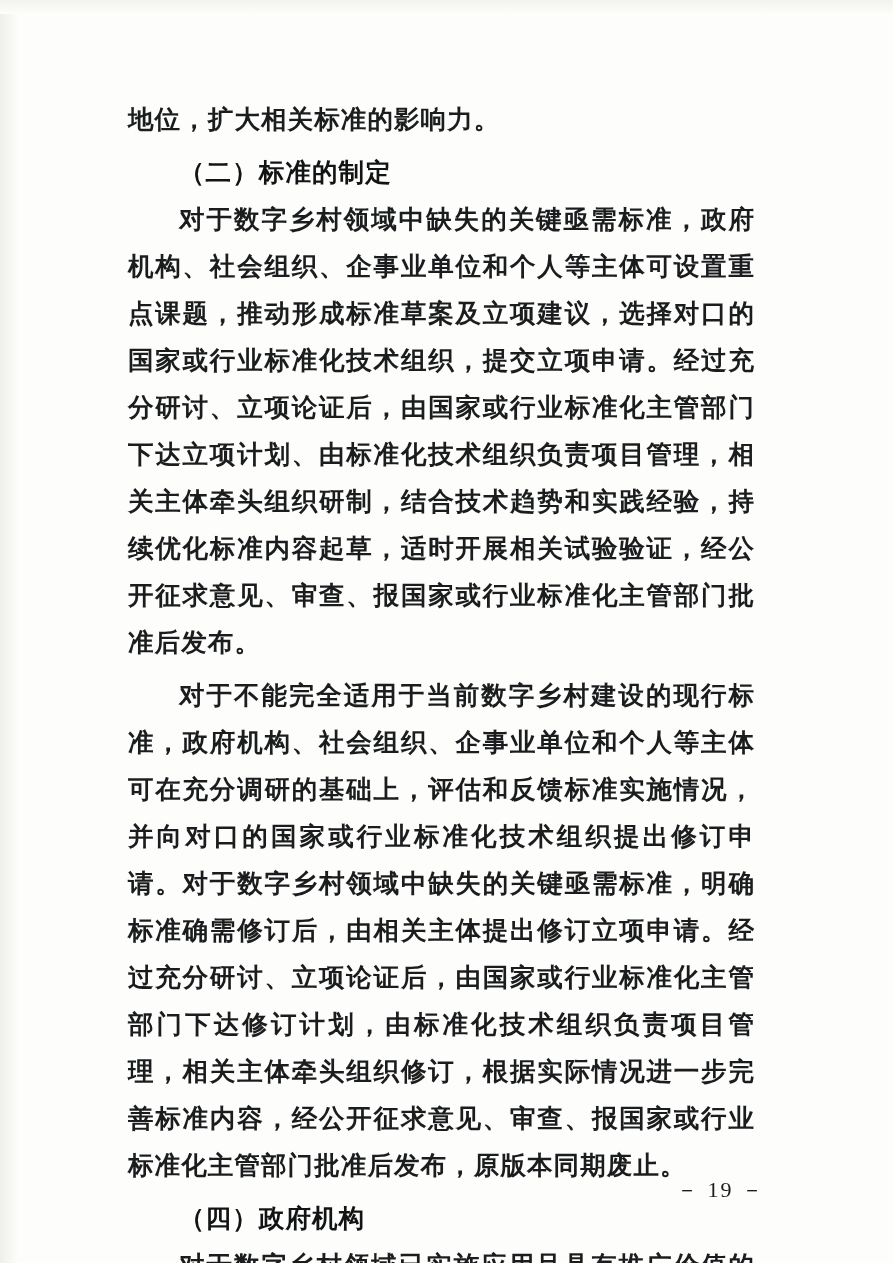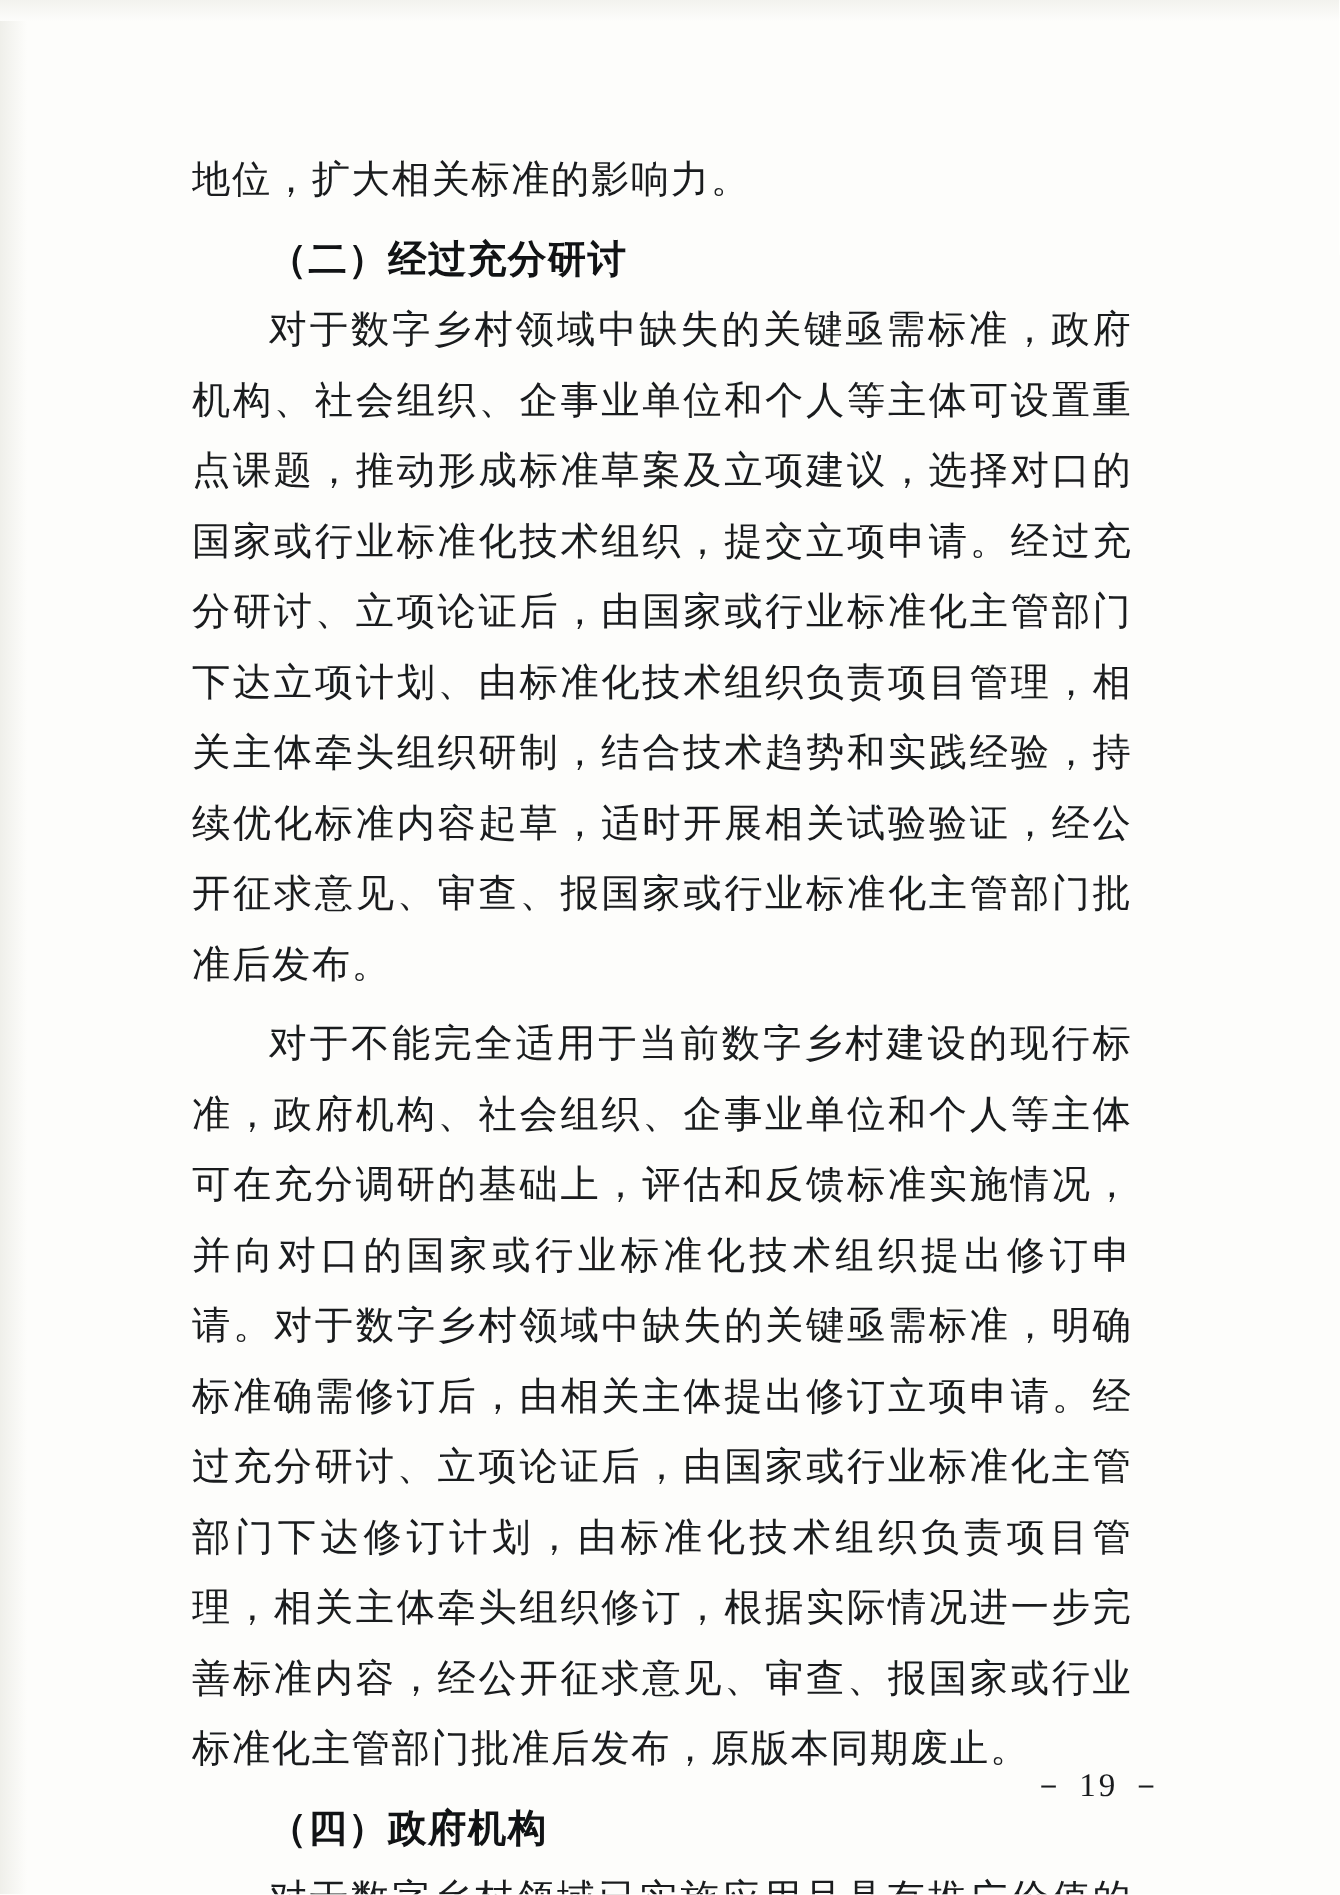--- a/index.html
+++ b/index.html
@@ -23,38 +23,38 @@
     width: 640px;
   }
   .para {
     font-size: 25.5px;
     line-height: 47px;
     letter-spacing: 1.1px;
     text-align: justify;
     text-justify: inter-ideograph;
     margin: 0 13px 0 0;
     color: #1a1c1e;
-    font-weight: 400;
+    font-weight: 700;
   }
   .para.indent {
     text-indent: 2em;
   }
   .heading {
     font-size: 25.5px;
     line-height: 47px;
     letter-spacing: 1.1px;
     text-indent: 2em;
     margin: 0;
     font-weight: 700;
     color: #111315;
   }
   .gap-small { height: 6px; }
   .footer {
     position: absolute;
-    right: 116px;
+    right: 128px;
     bottom: 58px;
     font-size: 22px;
     letter-spacing: 2px;
     color: #1a1c1e;
     font-family: "Liberation Serif", "DejaVu Serif", serif;
   }
   .page-edge-left {
     position: absolute;
     left: 0; top: 0; bottom: 0;
     width: 18px;
@@ -70,21 +70,21 @@
 </head>
 <body>
 
 <div class="page">
   <div class="page-edge-left"></div>
   <div class="page-edge-top"></div>
 
   <div class="content">
     <p class="para">地位，扩大相关标准的影响力。</p>
     <div class="gap-small"></div>
-    <p class="heading">（二）经过充分研讨</p>
+    <p class="heading">（二）标准的制定</p>
     <p class="para indent">对于数字乡村领域中缺失的关键亟需标准，政府机构、社会组织、企事业单位和个人等主体可设置重点课题，推动形成标准草案及立项建议，选择对口的国家或行业标准化技术组织，提交立项申请。经过充分研讨、立项论证后，由国家或行业标准化主管部门下达立项计划、由标准化技术组织负责项目管理，相关主体牵头组织研制，结合技术趋势和实践经验，持续优化标准内容起草，适时开展相关试验验证，经公开征求意见、审查、报国家或行业标准化主管部门批准后发布。</p>
     <div class="gap-small"></div>
     <p class="para indent">对于不能完全适用于当前数字乡村建设的现行标准，政府机构、社会组织、企事业单位和个人等主体可在充分调研的基础上，评估和反馈标准实施情况，并向对口的国家或行业标准化技术组织提出修订申请。对于数字乡村领域中缺失的关键亟需标准，明确标准确需修订后，由相关主体提出修订立项申请。经过充分研讨、立项论证后，由国家或行业标准化主管部门下达修订计划，由标准化技术组织负责项目管理，相关主体牵头组织修订，根据实际情况进一步完善标准内容，经公开征求意见、审查、报国家或行业标准化主管部门批准后发布，原版本同期废止。</p>
     <div class="gap-small"></div>
     <p class="heading">（四）政府机构</p>
     <p class="para indent">对于数字乡村领域已实施应用且具有推广价值的地方</p>
   </div>
 
   <div class="footer">－ 19 －</div>
 </div>

